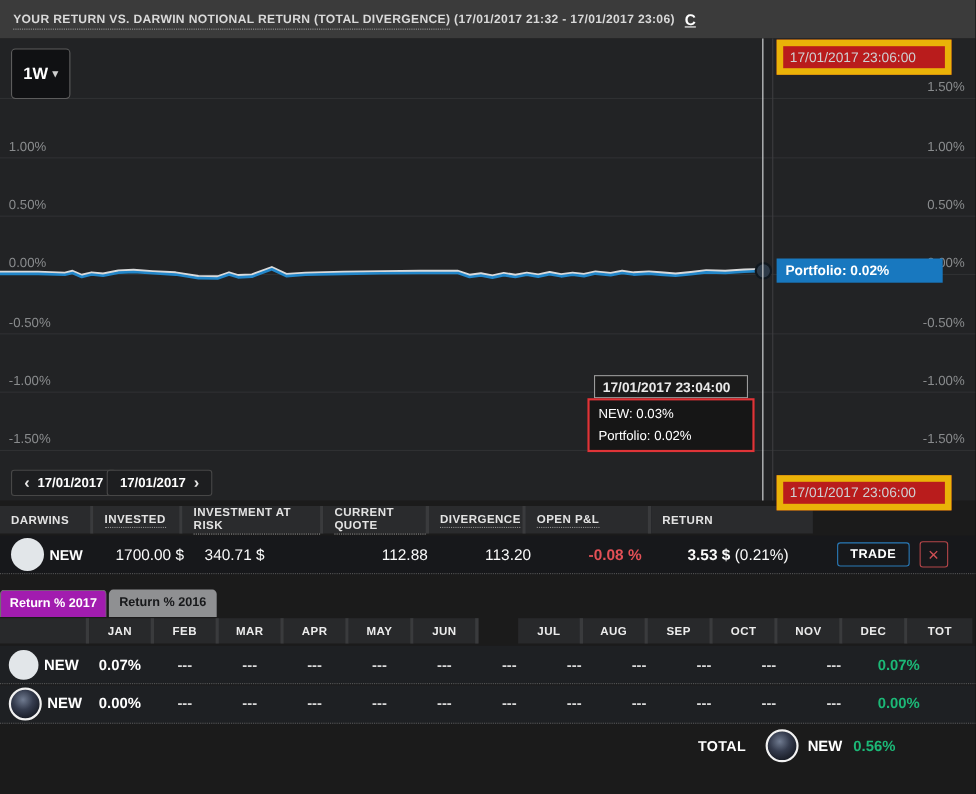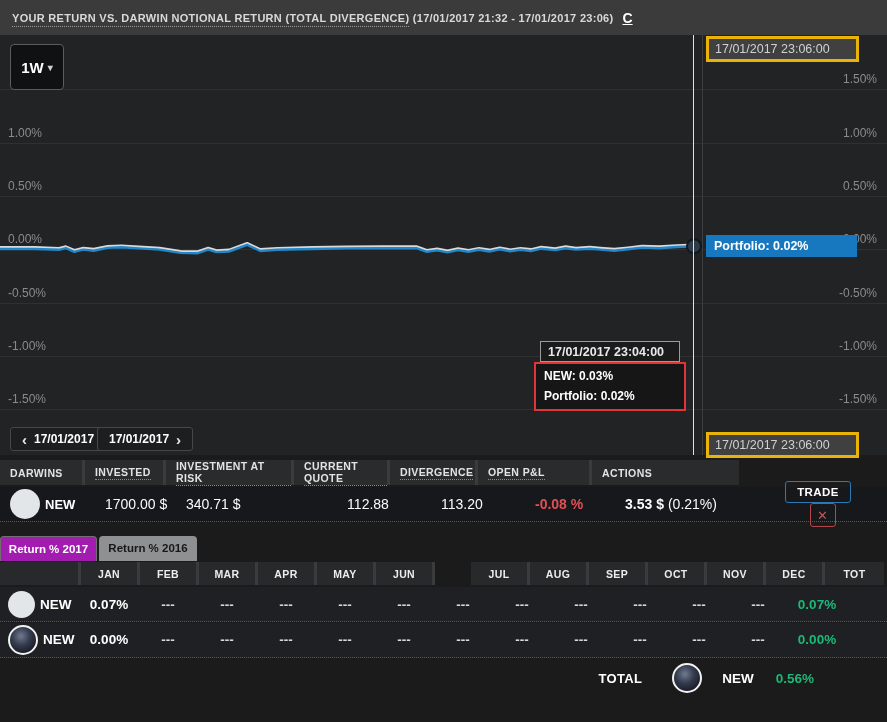--- a/index.html
+++ b/index.html
@@ -21,36 +21,36 @@
   .axlbl.right{text-align:right;}
   .vline-grey{position:absolute;left:702px;top:0;width:1px;height:420px;background:#3d3e40;}
   .vline-white{position:absolute;left:693px;top:0;width:1px;height:420px;background:#dfe1e3;}
   .series-svg{position:absolute;left:0;top:0;overflow:visible;}
 
   .range-btn{position:absolute;left:10px;top:9px;width:52px;height:44px;background:#101113;
              border:1px solid #5c5c5c;border-radius:4px;color:#fff;font-weight:bold;font-size:15px;
              display:flex;align-items:center;justify-content:center;gap:4px;cursor:pointer;z-index:6;}
   .range-btn .caret{font-size:10px;color:#cfcfcf;}
 
-  .datebox{position:absolute;left:706px;width:141px;height:20px;background:#404040;
-           border:3px solid #eab308;color:#cfd1d3;font-size:12.5px;display:flex;
+  .datebox{position:absolute;left:706px;width:141px;height:20px;background:#b91c1c;
+           border:6px solid #eab308;color:#cfd1d3;font-size:12.5px;display:flex;
            align-items:center;padding-left:6px;z-index:4;}
   .datebox.top{top:1px;}
   .datebox.bottom{top:397px;}
 
   .ptag{position:absolute;left:706px;top:200px;width:143px;height:22px;background:#1878bf;
         color:#fff;font-weight:bold;font-size:12.5px;display:flex;align-items:center;
         padding-left:8px;z-index:5;}
 
   .tt-date{position:absolute;left:540px;top:306px;width:131px;height:19px;background:#1b1b1b;
            border:1px solid #9b9b9b;color:#e9e9e9;font-weight:bold;font-size:12.5px;
            display:flex;align-items:center;padding-left:7px;z-index:7;}
   .tt-box{position:absolute;left:534px;top:327px;width:140px;height:41px;background:#161616;
           border:2px solid #e03438;padding:2px 0 2px 8px;z-index:7;}
-  .tt-box div{color:#fff;font-weight:bold;font-size:12px;line-height:20px;}
+  .tt-box div{color:#fff;font-weight:normal;font-size:12px;line-height:20px;}
 
   .nav-btn{position:absolute;top:392px;height:22px;background:#1d1e20;border:1px solid #474747;
            border-radius:3px;color:#fff;font-weight:bold;font-size:12px;display:flex;
            align-items:center;gap:7px;padding:0 11px;cursor:pointer;z-index:6;}
   .nav-btn.prev{left:10px;}
   .nav-btn.next{left:97px;}
   .nav-btn .chev{font-size:15px;line-height:1;color:#e8e8e8;}
 
   
   .dw-header{position:absolute;top:460px;left:0;width:887px;height:25px;display:flex;}
@@ -91,21 +91,21 @@
   .mn-row{position:absolute;left:0;width:887px;height:35px;background:#1e2023;display:flex;
           align-items:center;border-bottom:1px dotted #585858;box-sizing:border-box;}
   .mn-row .cell{box-sizing:border-box;display:flex;align-items:center;justify-content:center;
                 border-right:3px solid transparent;font-size:13.5px;font-weight:bold;color:#d9d9d9;}
   .mn-row .cell.namecell{justify-content:flex-start;padding-left:8px;}
   .mn-row .name{color:#fff;font-weight:bold;font-size:13.5px;margin-left:5px;}
   .mn-row .val{color:#fff;}
 
   
   .total-row{position:absolute;top:658px;left:0;width:824px;height:40px;display:flex;
-             align-items:center;justify-content:flex-end;padding-right:10px;box-sizing:border-box;gap:12px;}
+             align-items:center;justify-content:flex-end;padding-right:10px;box-sizing:border-box;}
   .total-row .lbl{color:#fff;font-weight:bold;font-size:13px;letter-spacing:.3px;margin-right:18px;}
   .total-row .name{color:#fff;font-weight:bold;font-size:13.5px;margin:0 10px 0 8px;}
   .total-row .pct{font-size:13.5px;font-weight:bold;}
 </style>
 </head>
 <body>
 
 <div class="app">
 
   <div class="topbar">
@@ -184,21 +184,21 @@
       <div class="cell" style="width: 96px;">
         <span class="u">CURRENT QUOTE</span>
       </div>
       <div class="cell" style="width: 88px;">
         <span class="u">DIVERGENCE</span>
       </div>
       <div class="cell" style="width: 114px;">
         <span class="u">OPEN P&amp;L</span>
       </div>
       <div class="cell" style="width: 147px;">
-        <span>ACTIONS</span>
+        <span>RETURN</span>
       </div>
     </div>
 
   <div class="dw-row">
     <div class="cell" style="width:85px;padding-left:10px;">
       <span class="avatar-light"></span>
       <span class="name">NEW</span>
     </div>
     <div class="cell" style="width:81px;padding-left:8px;margin-left:12px;">
       <span class="num">1700.00 $</span>
@@ -212,21 +212,21 @@
     <div class="cell" style="width:96px;padding-left:8px;">
       <span class="num">113.20</span>
     </div>
     <div class="cell" style="width:88px;padding-left:6px;">
       <span class="num red">-0.08 %</span>
     </div>
     <div class="cell" style="width:114px;padding-left:8px;">
       <span class="num" style="font-weight:bold;">3.53 $</span>
       <span class="num" style="margin-left:4px;text-align:center;">(0.21%)</span>
     </div>
-    <div class="cell" style="width:147px;padding-left:30px;flex-direction:column;">
+    <div class="cell" style="width:147px;padding-left:30px;">
       <button class="trade-btn">TRADE</button>
       <button class="close-btn">✕</button>
     </div>
   </div>
 
   <div class="tab active">Return % 2017</div>
   <div class="tab inactive">Return % 2016</div>
 
   <div class="mn-header" id="mn-header">
       <div class="cell" style="width: 81px;"></div>

